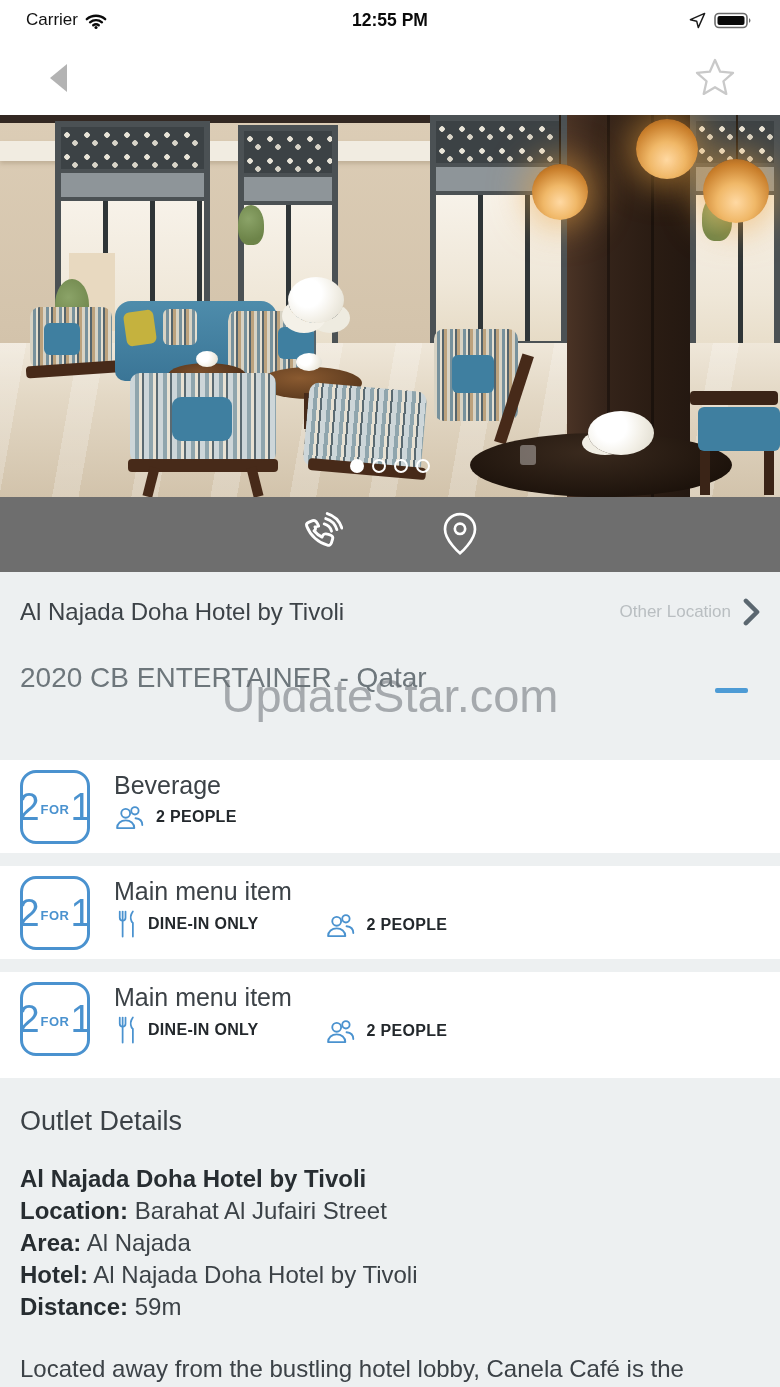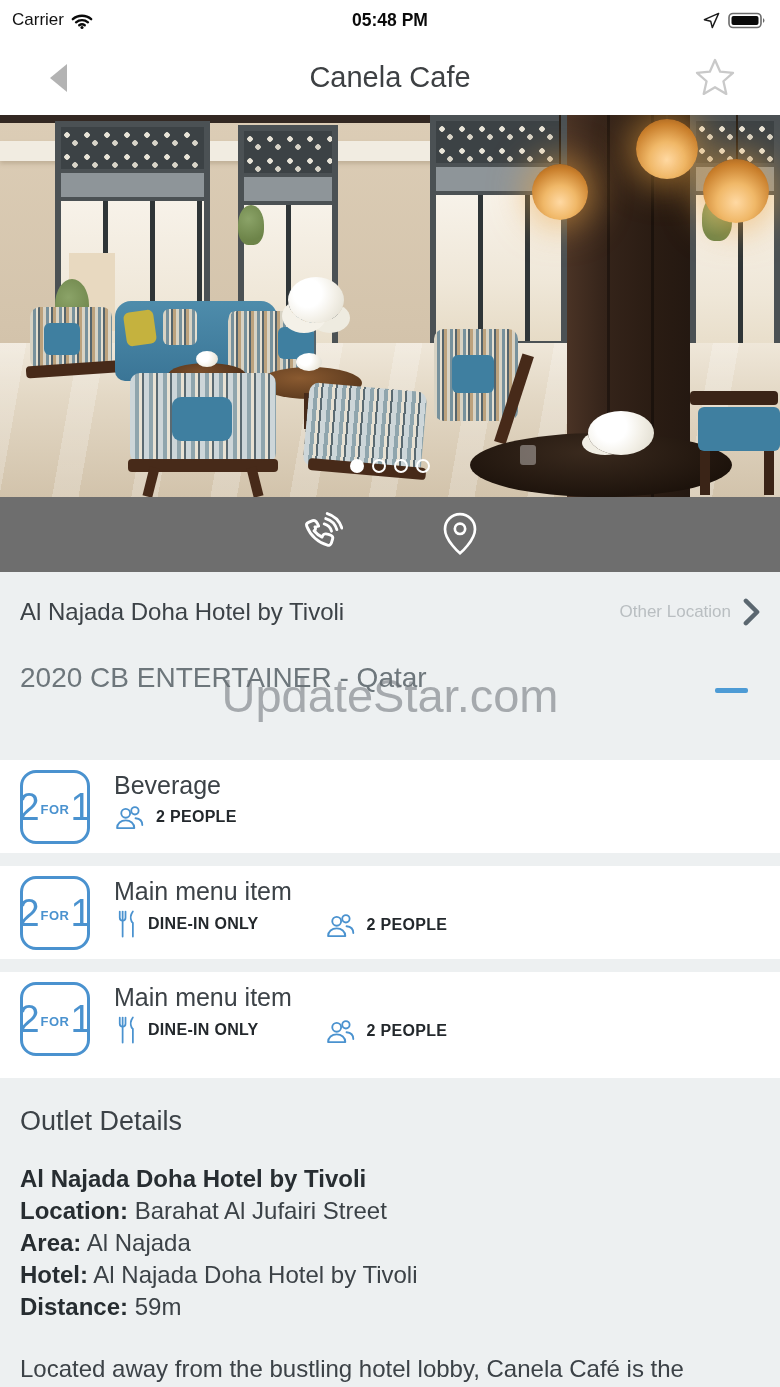--- a/index.html
+++ b/index.html
@@ -7,21 +7,21 @@
   :root{
     --accent:#4a92cf; --dash:#4d9bd5; --bar-gray:#6e6e6e; --section-bg:#edf0f1;
     --txt:#3c4247; --txt-dark:#23282c; --txt-light:#b9bec1;
   }
   .phone{
     position:relative;width:780px;height:1387px;margin:0 auto;background:#fff;
     overflow:hidden;font-family:"Liberation Sans",sans-serif;color:var(--txt);
   }
   
   .status-bar{height:40px;display:flex;align-items:center;justify-content:space-between;
-    padding:0 12px;background:#fff;}
+    padding:0 26px;background:#fff;}
   .sb-left{display:flex;align-items:center;gap:7px;font-size:17px;color:#111;}
   .sb-time{position:absolute;left:0;right:0;text-align:center;font-size:17.5px;font-weight:700;color:#0a0a0a;}
   .sb-right{display:flex;align-items:center;gap:7px;z-index:2;}
   
   .nav-bar{position:relative;height:75px;background:#fff;display:flex;align-items:center;justify-content:center;}
   .nav-title{font-size:29px;color:#3d4043;}
   .back-btn{position:absolute;left:38px;top:0;height:100%;display:flex;align-items:center;padding:0 12px;cursor:pointer;}
   .back-tri{width:0;height:0;border-top:14px solid transparent;border-bottom:14px solid transparent;border-right:17px solid #b3b3b3;}
   .fav-star{position:absolute;right:42px;top:15px;}
   
@@ -113,38 +113,37 @@
   <div class="status-bar">
     <div class="sb-left">
       <span>Carrier</span>
       <svg width="22" height="17" viewBox="0 0 24 18">
         <path d="M2 7.5C7.5 2.5 16.5 2.5 22 7.5" fill="none" stroke="#0a0a0a" stroke-width="2.6" stroke-linecap="round"></path>
         <path d="M5.5 11C9.2 7.8 14.8 7.8 18.5 11" fill="none" stroke="#0a0a0a" stroke-width="2.6" stroke-linecap="round"></path>
         <path d="M9 14.2C10.8 12.8 13.2 12.8 15 14.2" fill="none" stroke="#0a0a0a" stroke-width="2.6" stroke-linecap="round"></path>
         <circle cx="12" cy="16.6" r="1.7" fill="#0a0a0a"></circle>
       </svg>
     </div>
-    <div class="sb-time">05:48 PM</div>
+    <div class="sb-time">12:55 PM</div>
     <div class="sb-right">
       <svg width="19" height="19" viewBox="0 0 24 24">
         <path d="M3 11 L21 3 L13 21 L11 13 Z" fill="none" stroke="#1a1a1a" stroke-width="1.8" stroke-linejoin="round"></path>
       </svg>
       <svg width="40" height="19" viewBox="0 0 40 19">
         <rect x="1" y="2.5" width="32" height="14" rx="4" fill="none" stroke="#6b6b6b" stroke-width="1.6"></rect>
         <rect x="3.5" y="5" width="27" height="9" rx="2" fill="#0a0a0a"></rect>
         <path d="M35 7 q3 2.5 0 5z" fill="#6b6b6b"></path>
       </svg>
     </div>
   </div>
 
   <div class="nav-bar">
     <div class="back-btn">
       <span class="back-tri"></span>
     </div>
-    <div class="nav-title">Canela Cafe</div>
     <svg class="fav-star" width="46" height="46" viewBox="0 0 24 24">
       <path d="M12 2.6l2.7 6.1 6.7.6-5 4.4 1.5 6.6-5.9-3.5-5.9 3.5 1.5-6.6-5-4.4 6.7-.6z" fill="#ffffff" stroke="#c9c9c9" stroke-width="1.2" stroke-linejoin="round"></path>
     </svg>
   </div>
 
   <div class="hero">
     <div class="h-cornice"></div>
     <div class="h-beam"></div>
 
     <div class="h-window" style="left:55px;top:6px;width:155px;height:260px;">

